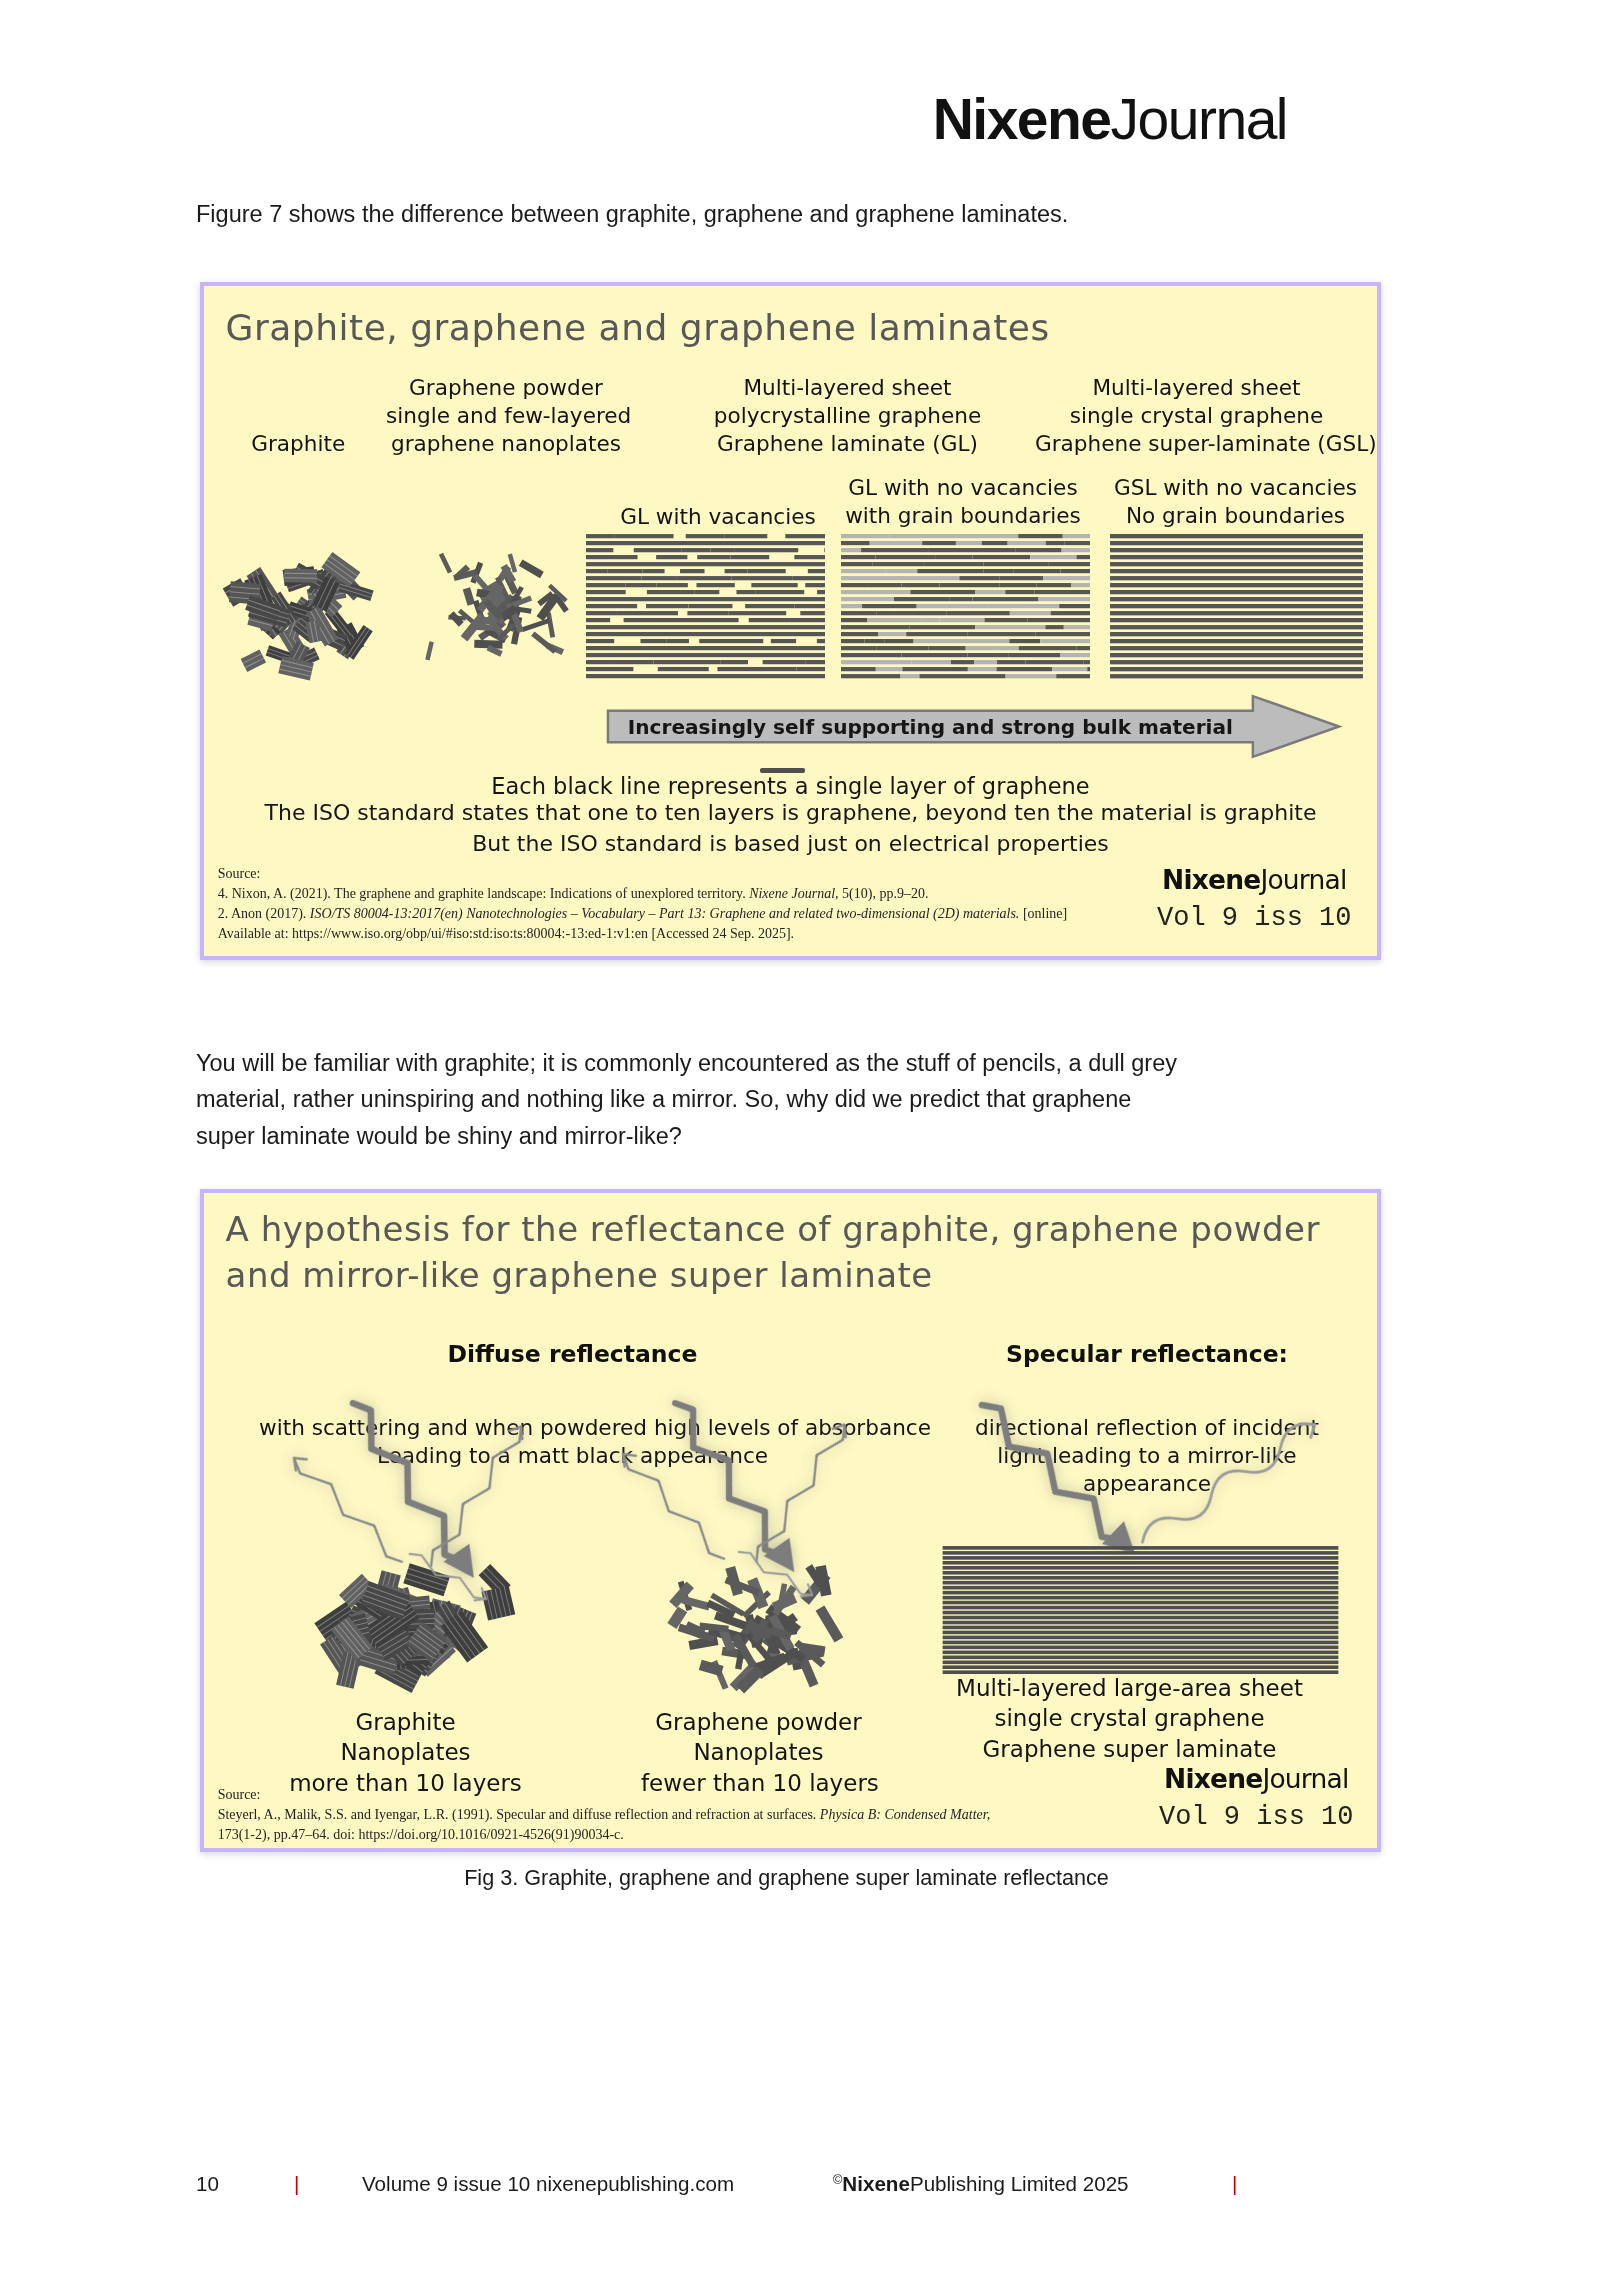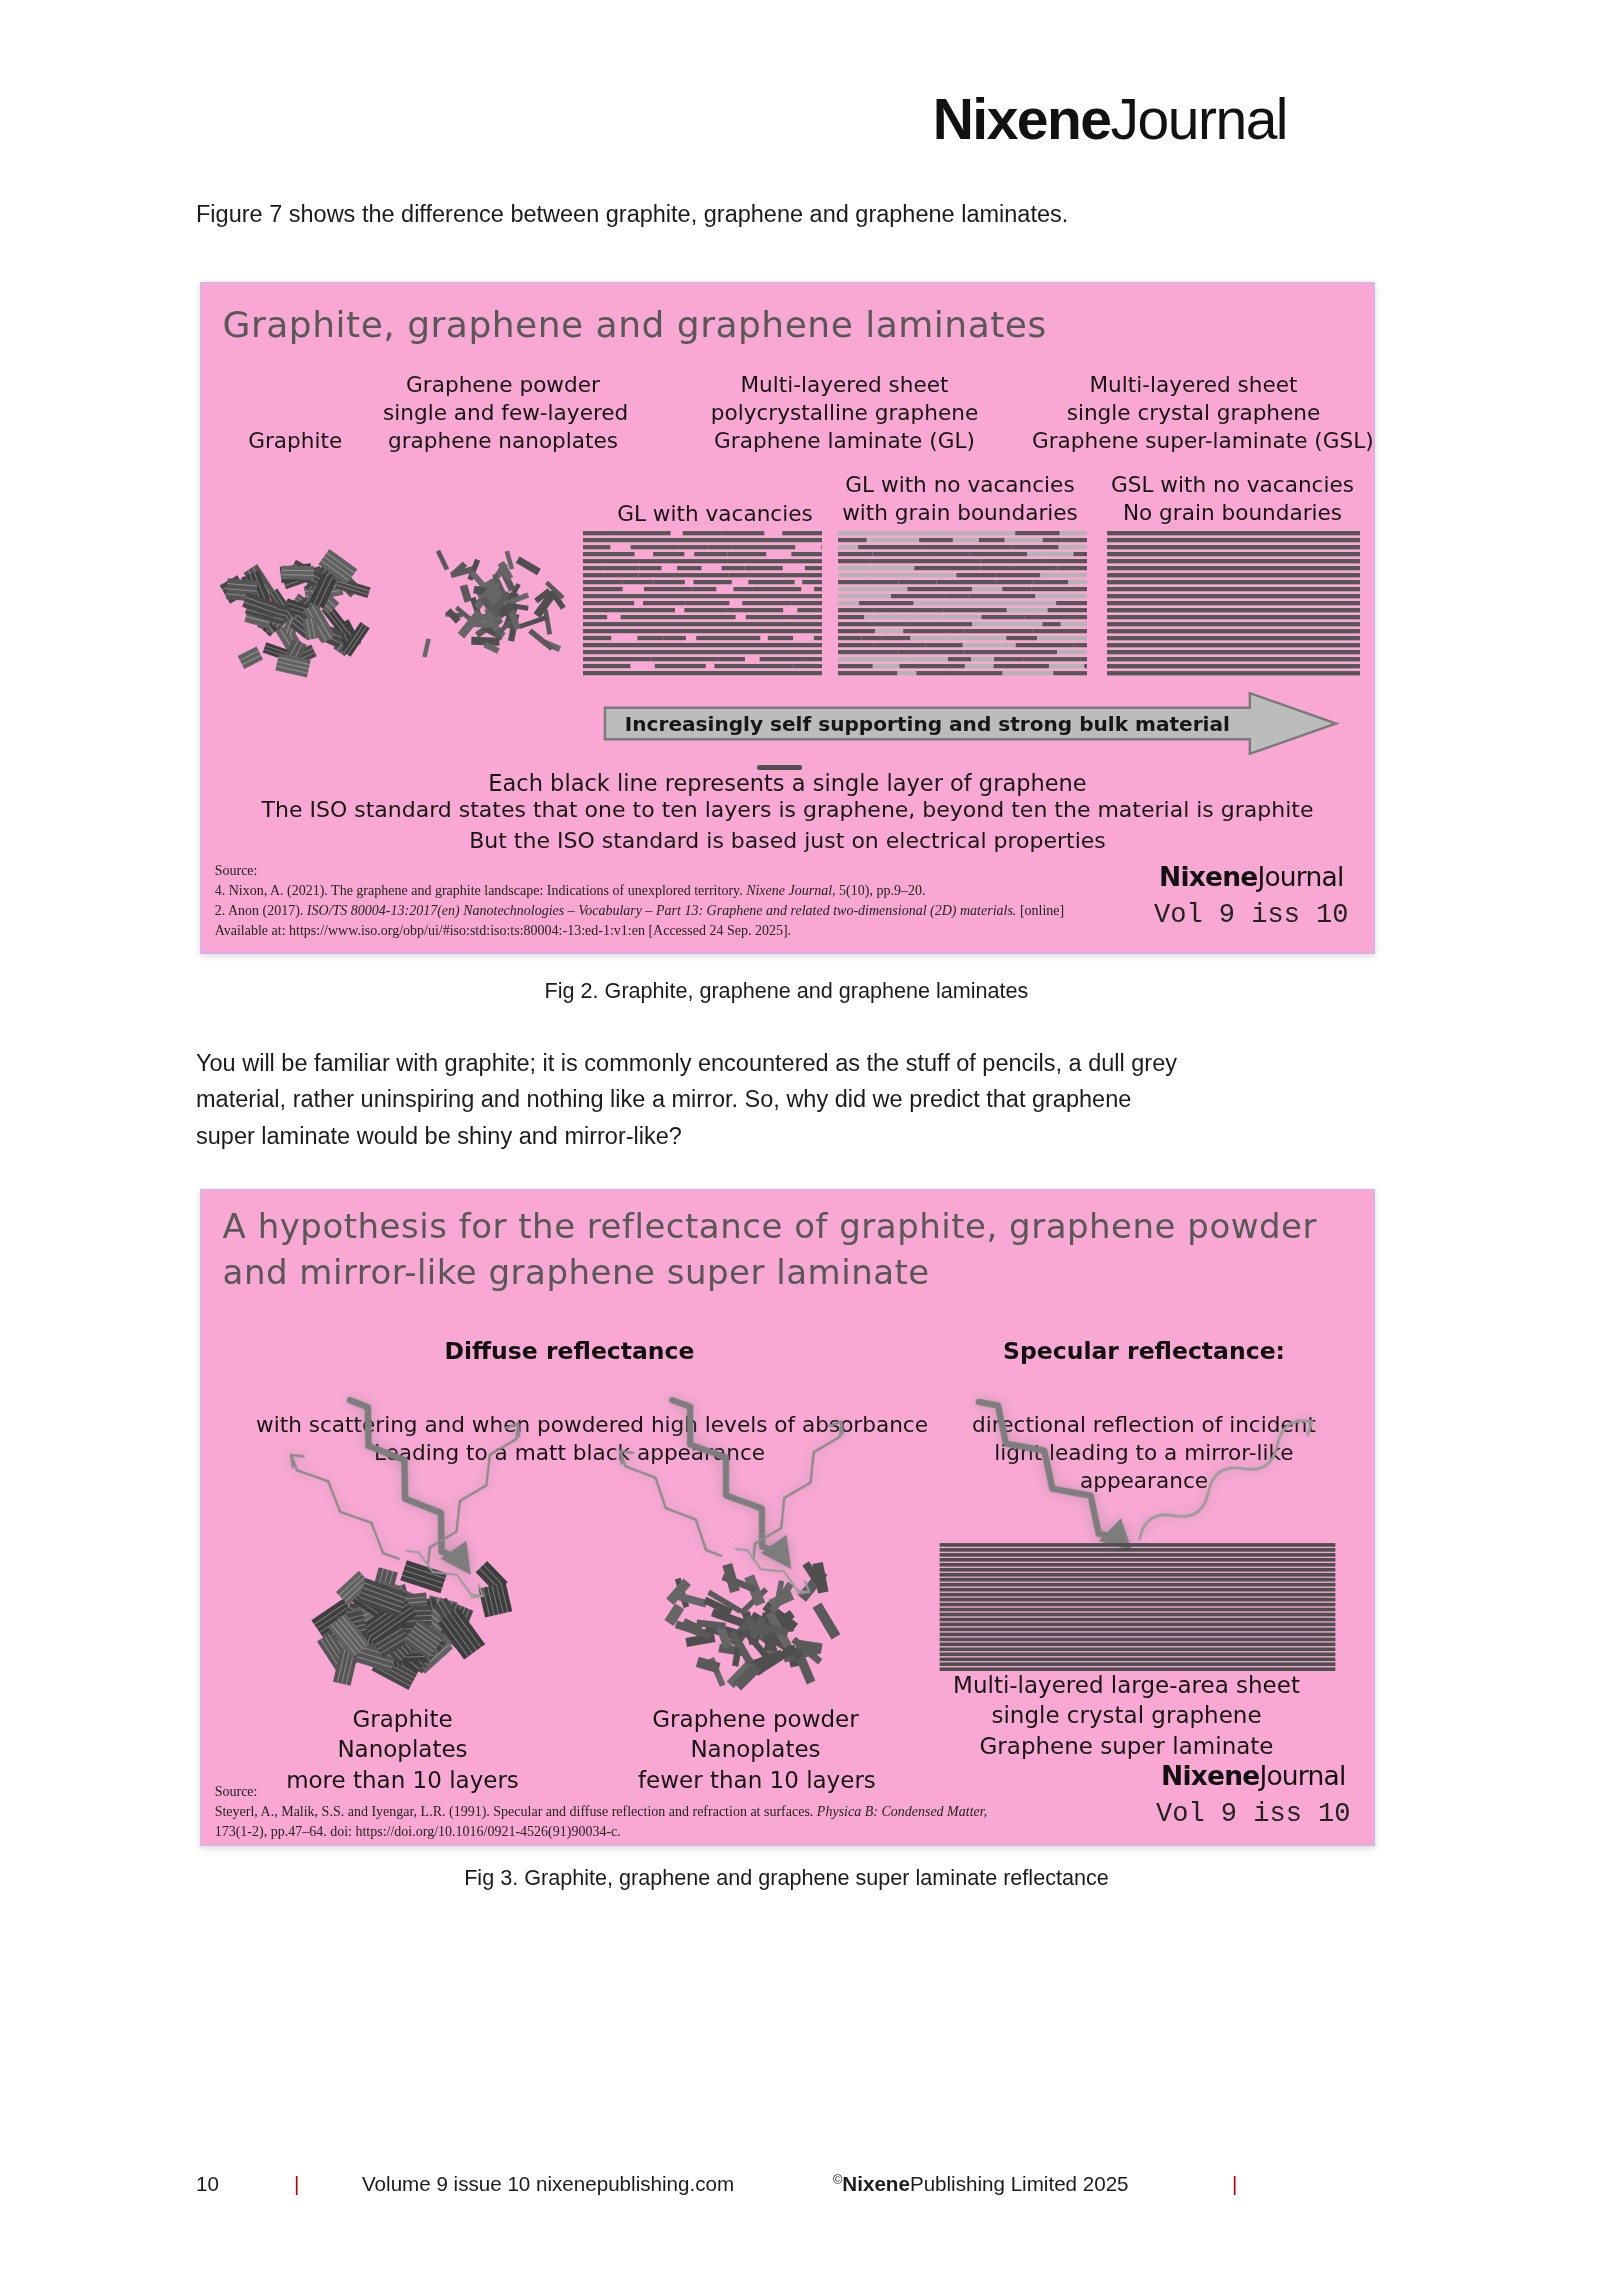--- a/index.html
+++ b/index.html
@@ -4,21 +4,21 @@
 <style>
   html,body{margin:0;padding:0;background:#ffffff;}
   .page{position:relative;width:1496px;height:2293px;background:#ffffff;
         font-family:"Liberation Sans","DejaVu Sans",sans-serif;color:#1a1a1a;overflow:hidden;}
   .abs{position:absolute;}
   .body-text{font-size:23.5px;line-height:1.55;white-space:pre-line;color:#1b1b1b;}
   .caption{font-size:21.6px;text-align:center;color:#1b1b1b;}
   .logo{letter-spacing:-1.5px;color:#111;}
   .logo .lb{font-weight:700;}
   .logo .ll{font-weight:400;}
-  .figbox{background:#f9a8d4;border:1px solid #c4b5fd;box-shadow:0 2px 6.9px rgba(0,0,0,0.16);}
+  .figbox{background:#fef9c3;border:4px solid #c4b5fd;box-shadow:0 2px 6.9px rgba(0,0,0,0.16);}
   .fig-font{font-family:"DejaVu Sans","Liberation Sans",sans-serif;}
   .fig-title{font-size:36px;color:#585858;white-space:pre;line-height:1.35;letter-spacing:0.5px;}
   .colhead{font-size:21.6px;color:#141414;text-align:center;white-space:pre;line-height:1.3;}
   .subhead{font-size:21.6px;color:#141414;text-align:center;white-space:pre;line-height:1.3;}
   .bold{font-weight:700;}
   .iso{font-size:22px;color:#161616;text-align:center;width:100%;}
   .legend-row{display:flex;align-items:center;justify-content:center;width:100%;font-size:22.5px;color:#161616;flex-direction:column;}
   .dash-icon{display:inline-block;width:45px;height:4.9px;background:#4f4f4f;border-radius:2px;margin-right:15.7px;}
   .src{font-size:14px;line-height:1.42;color:#242424;font-family:Liberation Serif, serif;}
   .src .i{font-style:italic;}
@@ -727,21 +727,20 @@
     </div>
 
     <div class="abs fig-journal" style="right:25.5px;top:578px;">
       <div class="jlogo">
         <span class="lb">Nixene</span><span class="ll">Journal</span>
       </div>
       <div class="jissue">Vol 9 iss 10</div>
     </div>
   </div>
 
-  <div class="abs caption" style="left:200px;top:978px;width:1173px;">Fig 2. Graphite, graphene and graphene laminates</div>
 
   <div class="abs body-text" style="left:196px;top:1045px;width:1264px;">You will be familiar with graphite; it is commonly encountered as the stuff of pencils, a dull grey
 material, rather uninspiring and nothing like a mirror.  So, why did we predict that graphene
 super laminate would be shiny and mirror-like?</div>
 
   <div class="abs figbox fig-font" style="left:200px;top:1189px;width:1173px;height:655px;">
     <div class="abs fig-title" style="left:21.6px;top:13.7px;font-size:34px;">A hypothesis for the reflectance of graphite, graphene powder
 and mirror-like graphene super laminate</div>
 
     <div class="abs head-block" style="left:55px;top:104px;width:627px;">

